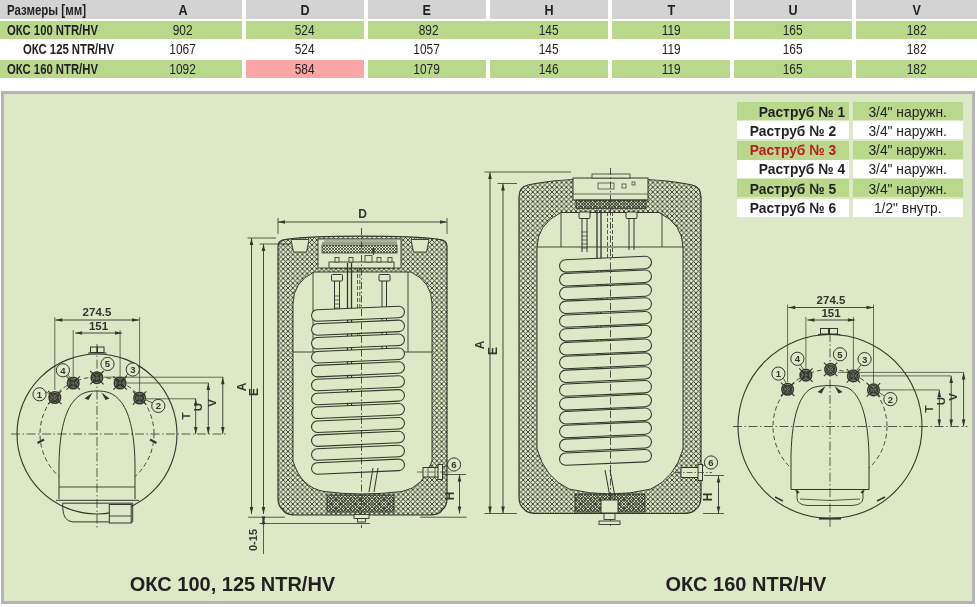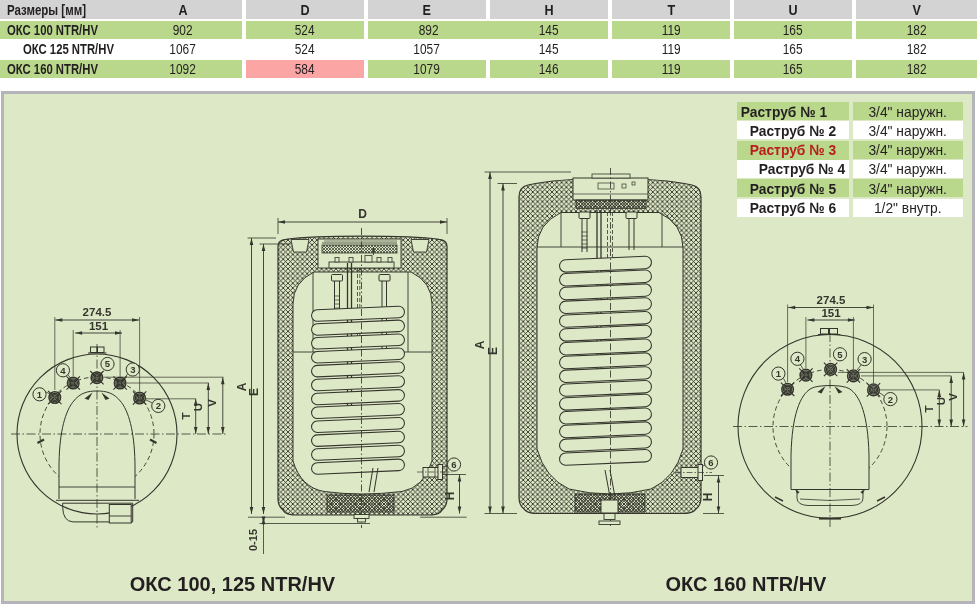--- a/index.html
+++ b/index.html
@@ -98,21 +98,21 @@
 <div style="position:absolute;left:612px;top:60px;width:118px;height:18px;background:#b9d88c;font-size:14px;font-weight:400;display:flex;align-items:center;justify-content:center;color:#231f20">
       <span style="display:inline-block;transform:scaleX(0.85);transform-origin:50% 50%;white-space:nowrap">119</span>
     </div>
 <div style="position:absolute;left:734px;top:60px;width:118px;height:18px;background:#b9d88c;font-size:14px;font-weight:400;display:flex;align-items:center;justify-content:center;color:#231f20">
       <span style="display:inline-block;transform:scaleX(0.85);transform-origin:50% 50%;white-space:nowrap">165</span>
     </div>
 <div style="position:absolute;left:856px;top:60px;width:121px;height:18px;background:#b9d88c;font-size:14px;font-weight:400;display:flex;align-items:center;justify-content:center;color:#231f20">
       <span style="display:inline-block;transform:scaleX(0.85);transform-origin:50% 50%;white-space:nowrap">182</span>
     </div>
 <div id="box"></div>
-<div style="position:absolute;left:737px;top:102.0px;width:112px;height:18px;background:#b9d88c;font-size:15px;font-weight:700;display:flex;align-items:center;justify-content:flex-start;color:#231f20">
+<div style="position:absolute;left:737px;top:102.0px;width:112px;height:18px;background:#b9d88c;font-size:15px;font-weight:700;display:flex;align-items:center;justify-content:flex-end;color:#231f20">
       <span style="display:inline-block;transform:scaleX(0.92);transform-origin:50% 50%;white-space:nowrap">Раструб № 1</span>
     </div>
 <div style="position:absolute;left:853px;top:102.0px;width:110px;height:18px;background:#b9d88c;font-size:15px;font-weight:400;display:flex;align-items:center;justify-content:center;color:#231f20">
       <span style="display:inline-block;transform:scaleX(0.92);transform-origin:50% 50%;white-space:nowrap">3/4" наружн.</span>
     </div>
 <div style="position:absolute;left:737px;top:121.3px;width:112px;height:18px;background:#ffffff;font-size:15px;font-weight:700;display:flex;align-items:center;justify-content:center;color:#231f20">
       <span style="display:inline-block;transform:scaleX(0.92);transform-origin:50% 50%;white-space:nowrap">Раструб № 2</span>
     </div>
 <div style="position:absolute;left:853px;top:121.3px;width:110px;height:18px;background:#ffffff;font-size:15px;font-weight:400;display:flex;align-items:center;justify-content:center;color:#231f20">
       <span style="display:inline-block;transform:scaleX(0.92);transform-origin:50% 50%;white-space:nowrap">3/4" наружн.</span>

